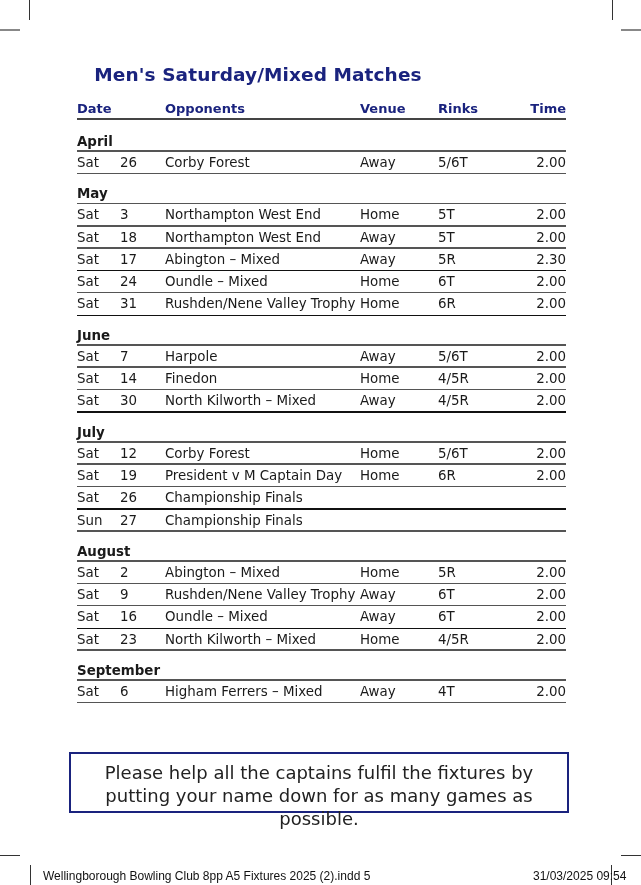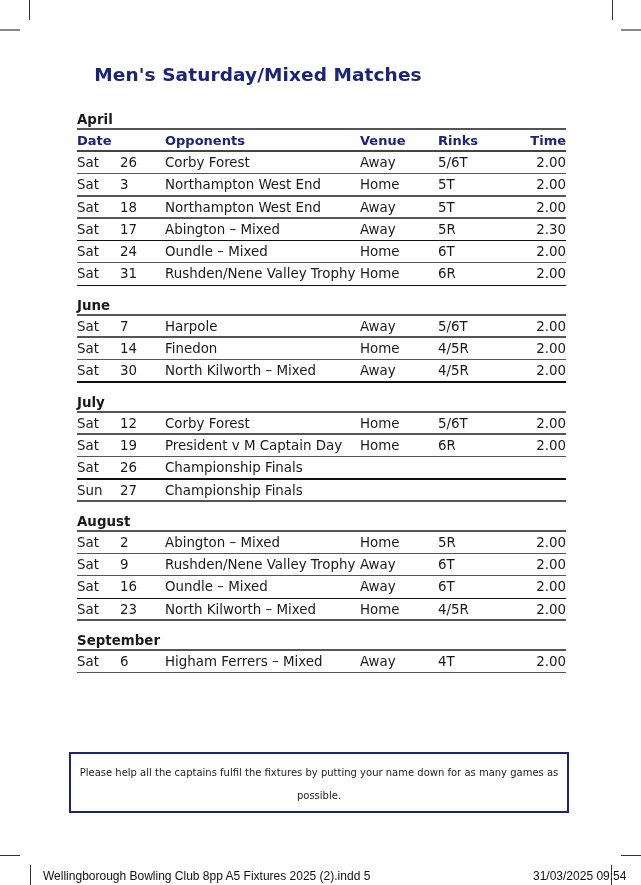--- a/index.html
+++ b/index.html
@@ -20,56 +20,59 @@
   .month.first { margin-top:10px; }
   .c { position:absolute; top:0; white-space:nowrap; }
   .c-day { left:0; }
   .c-num { left:43px; }
   .c-opp { left:88px; }
   .c-ven { left:283px; }
   .c-rink { left:361px; }
   .c-time { right:0; text-align:right; }
   .hdr .c-opp { left:88px; }
   .note { position:absolute; left:69px; top:752px; width:500px; height:61px;
-          border:2px solid #1a237e; text-align:center; font-size:10px; line-height:23px;
+          border:2px solid #1a237e; text-align:center; font-size:18px; line-height:23px;
           padding-top:7px; box-sizing:border-box; color:#222; }
   .slug { position:absolute; top:869px; font-family:"Liberation Sans", sans-serif; font-size:12px; color:#111; }
 </style>
 </head>
 <body>
 
 <div class="crop v" style="left:29px;top:0;height:20px;"></div>
 <div class="crop h" style="left:0;top:29px;width:20px;height:2px;"></div>
 <div class="crop v" style="left:612px;top:0;height:20px;"></div>
 <div class="crop h" style="left:621px;top:29px;width:20px;height:2px;"></div>
 <div class="crop h" style="left:0;top:855px;width:20px;background:#333;"></div>
 <div class="crop v" style="left:30px;top:865px;height:20px;"></div>
 <div class="crop h" style="left:621px;top:855px;width:20px;background:#333;"></div>
 <div class="crop v" style="left:611px;top:865px;height:20px;"></div>
 
 <div class="title">Men's Saturday/Mixed Matches</div>
 
 <div class="table" id="fixtures">
-  <div class="row ruled month first">
-      <span class="c c-day">April</span>
-    </div>
-<div class="row ruled hdr">
+  <div class="row ruled hdr">
     <span class="c c-day">Date</span>
     <span class="c c-opp">Opponents</span>
     <span class="c c-ven">Venue</span>
     <span class="c c-rink">Rinks</span>
     <span class="c c-time">Time</span>
   </div>
+<div class="row ruled month first">
+      <span class="c c-day">April</span>
+    </div>
     <div class="row ruled">
       <span class="c c-day">Sat</span>
       <span class="c c-num">26</span>
       <span class="c c-opp">Corby Forest</span>
       <span class="c c-ven">Away</span>
       <span class="c c-rink">5/6T</span>
       <span class="c c-time">2.00</span>
+    </div>
+    <div class="row ruled month">
+      <span class="c c-day">May</span>
     </div>
     <div class="row ruled">
       <span class="c c-day">Sat</span>
       <span class="c c-num">3</span>
       <span class="c c-opp">Northampton West End</span>
       <span class="c c-ven">Home</span>
       <span class="c c-rink">5T</span>
       <span class="c c-time">2.00</span>
     </div>
     <div class="row ruled">

